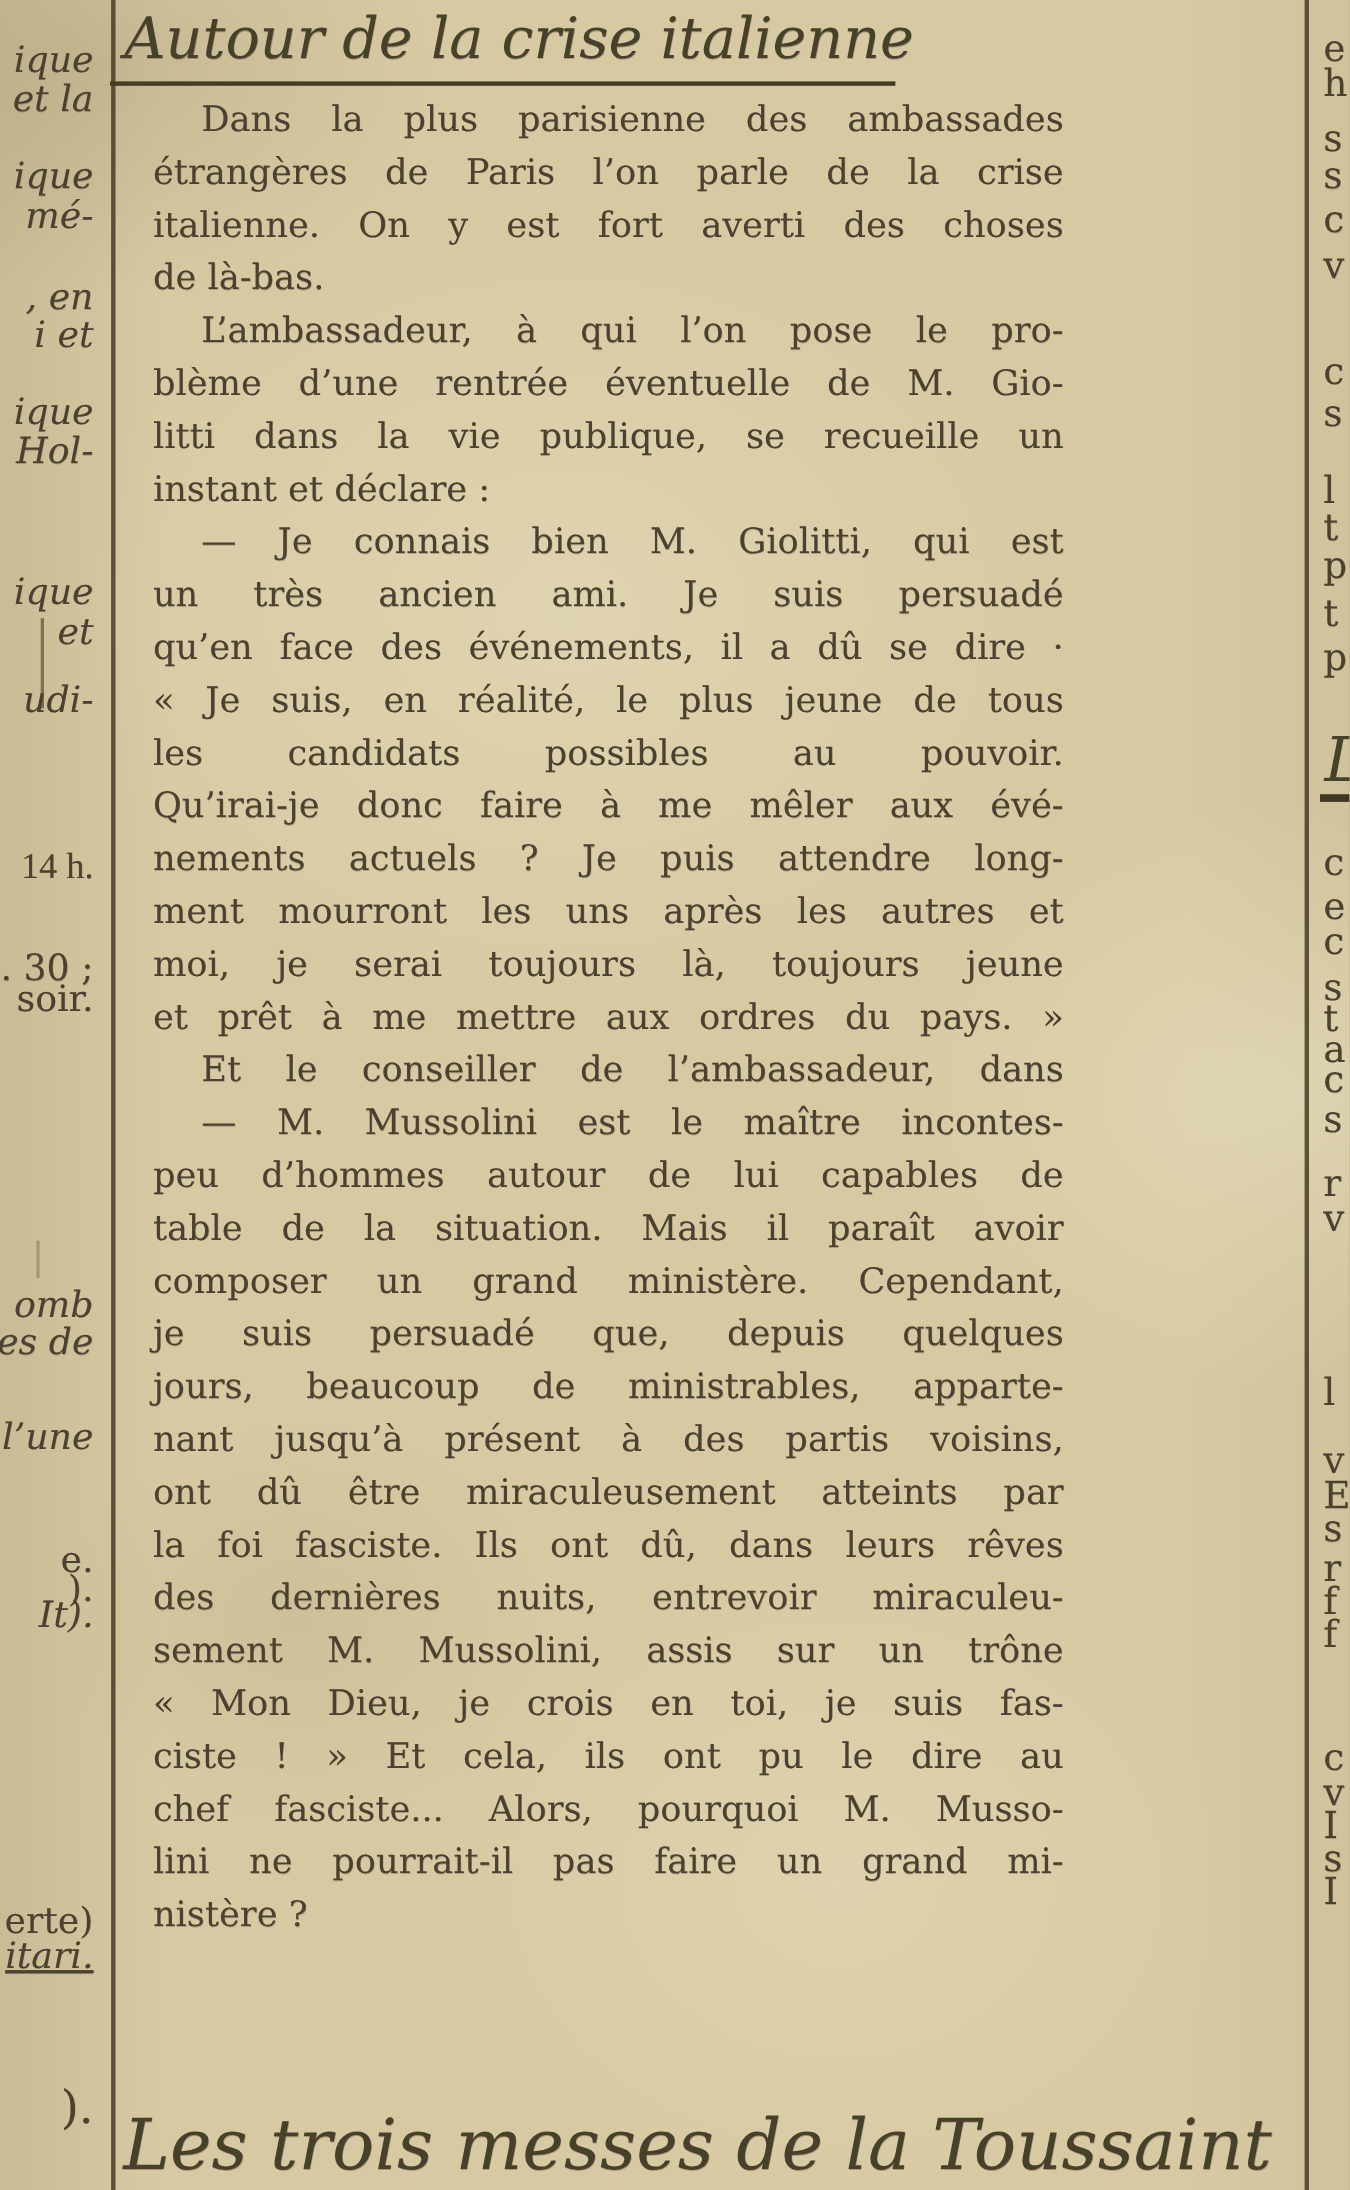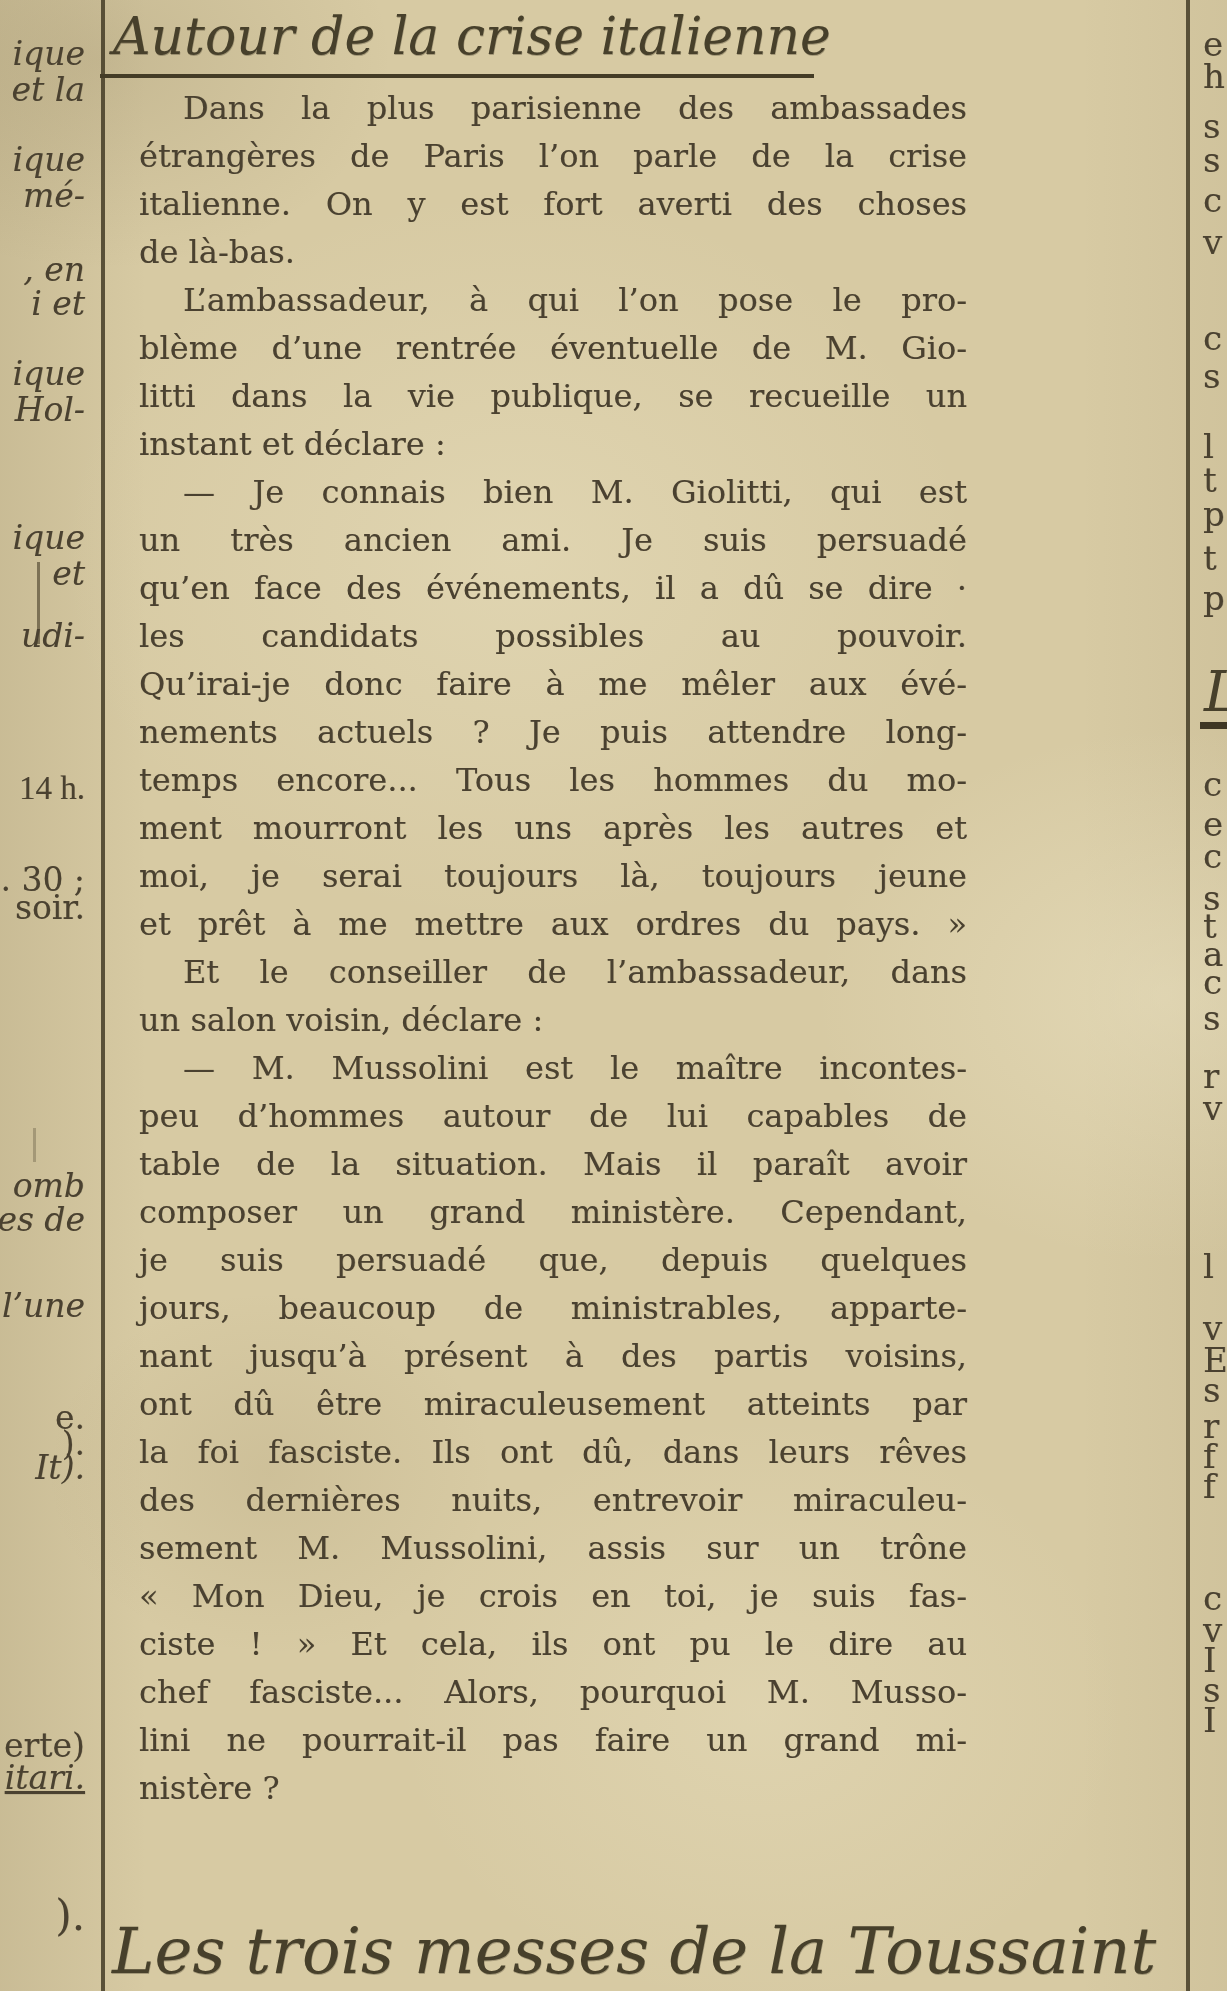--- a/index.html
+++ b/index.html
@@ -119,31 +119,30 @@
       <div>
         <div class="line first">L’ambassadeur, à qui l’on pose le pro-</div>
         <div class="line">blème d’une rentrée éventuelle de M. Gio-</div>
         <div class="line">litti dans la vie publique, se recueille un</div>
         <div class="line end">instant et déclare :</div>
       </div>
       <div>
         <div class="line first">— Je connais bien M. Giolitti, qui est</div>
         <div class="line">un très ancien ami. Je suis persuadé</div>
         <div class="line">qu’en face des événements, il a dû se dire ·</div>
+        <div class="line">« Je suis, en réalité, le plus jeune de tous</div>
         <div class="line">les candidats possibles au pouvoir.</div>
         <div class="line">Qu’irai-je donc faire à me mêler aux évé-</div>
         <div class="line">nements actuels ? Je puis attendre long-</div>
-        <div class="line">temps encore... Tous les hommes du mo-</div>
         <div class="line">ment mourront les uns après les autres et</div>
         <div class="line">moi, je serai toujours là, toujours jeune</div>
         <div class="line">et prêt à me mettre aux ordres du pays. »</div>
       </div>
       <div>
         <div class="line first">Et le conseiller de l’ambassadeur, dans</div>
-        <div class="line end">un salon voisin, déclare :</div>
       </div>
       <div>
         <div class="line first">— M. Mussolini est le maître incontes-</div>
         <div class="line">peu d’hommes autour de lui capables de</div>
         <div class="line">table de la situation. Mais il paraît avoir</div>
         <div class="line">composer un grand ministère. Cependant,</div>
         <div class="line">je suis persuadé que, depuis quelques</div>
         <div class="line">jours, beaucoup de ministrables, apparte-</div>
         <div class="line">nant jusqu’à présent à des partis voisins,</div>
         <div class="line">ont dû être miraculeusement atteints par</div>

